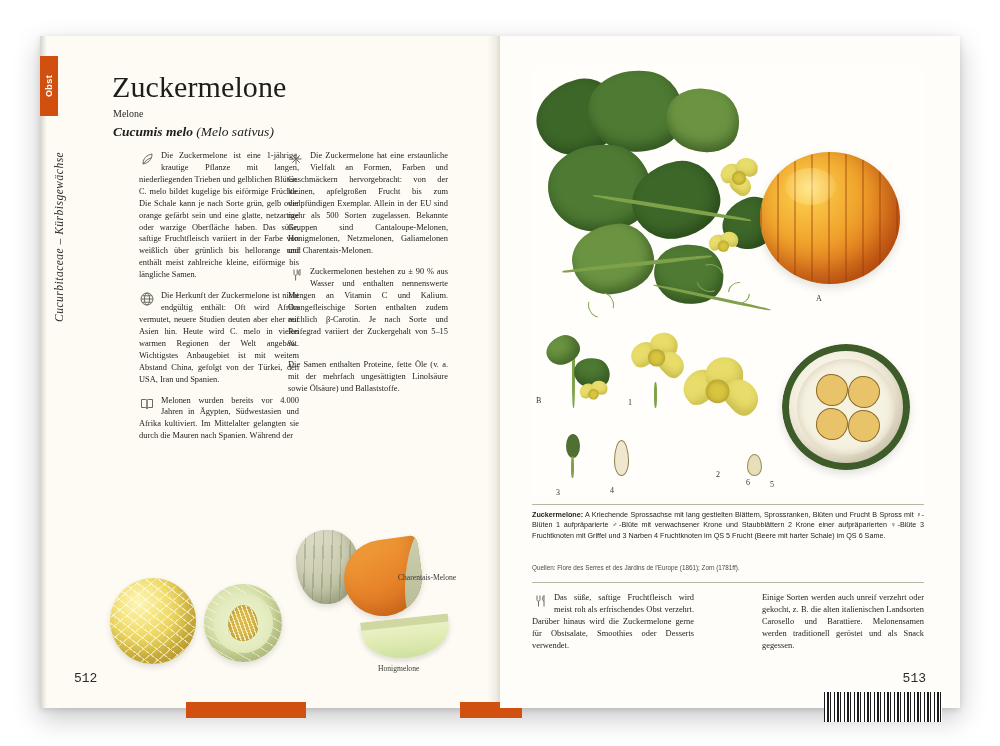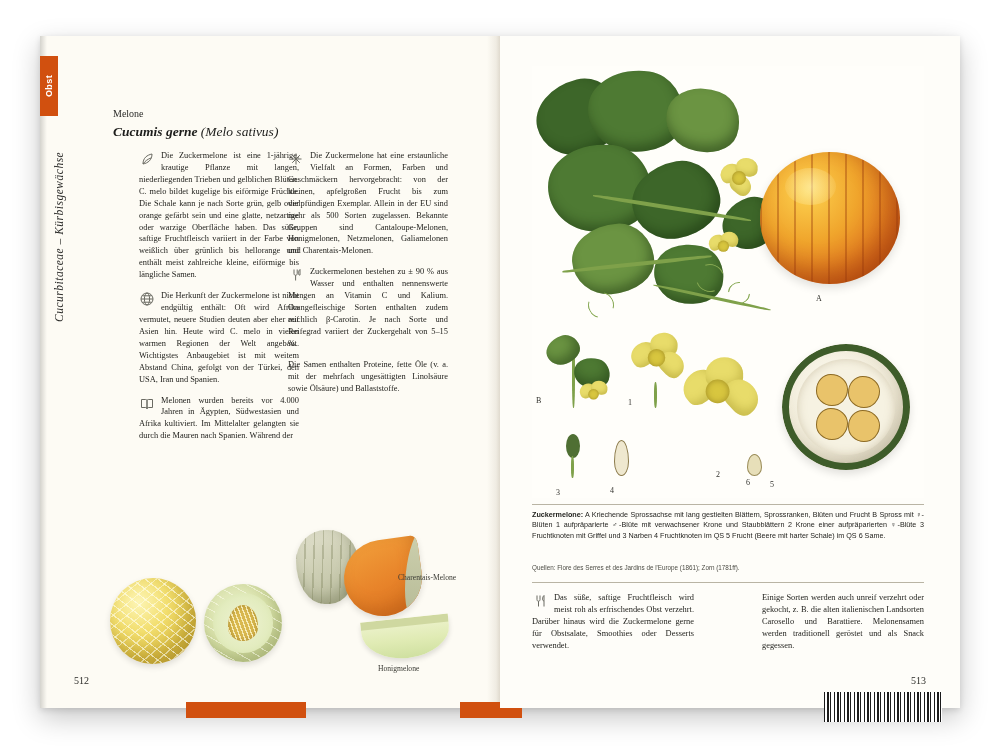--- a/index.html
+++ b/index.html
@@ -309,23 +309,23 @@
     position: absolute;
     font-size: 7.6px;
     color: #3a3a34;
     font-family: "Liberation Serif", serif;
   }
   .cap-charentais { left: 298px; top: 67px; }
   .cap-honig { left: 278px; top: 158px; }
 
   .folio {
     position: absolute;
-    font-size: 10px;
+    font-size: 13px;
     color: #2b2b28;
-    font-family: Liberation Serif, serif;
+    font-family: Liberation Mono, monospace;
   }
   .folio-left { left: 34px; bottom: 22px; }
   .folio-right { right: 34px; bottom: 22px; }
 
   
   .plate {
     position: absolute;
     left: 32px; top: 30px;
     width: 392px; height: 432px;
     background: #fffefa;
@@ -505,23 +505,24 @@
     <div class="tab tab-right">
       <span>Obst</span>
     </div>
 
     <div class="bottom-bar-left"></div>
     <div class="bottom-bar-right"></div>
 
     <div class="vert-family vert-family-left">Cucurbitaceae – Kürbisgewächse</div>
     <div class="vert-family vert-family-right">Cucurbitaceae – Kürbisgewächse</div>
 
+    <div class="title">Zuckermelone</div>
     <div class="subtitle-common">Melone</div>
     <div class="subtitle-latin">
-      <span>Cucumis gerne</span>
+      <span>Cucumis melo</span>
       <span class="syn">(Melo sativus)</span>
     </div>
 
     <div class="col col-1">
       <div class="para with-icon">
         <span class="pic-icon">
           <svg viewBox="0 0 16 16" width="16" height="16" fill="none" stroke="#6a6a62" stroke-width="1">
             <path d="M13 3c0 6-4 9-9 10 0-6 4-9 9-10z"></path>
             <path d="M4 13c2-3 5-5 8-6"></path>
           </svg>

